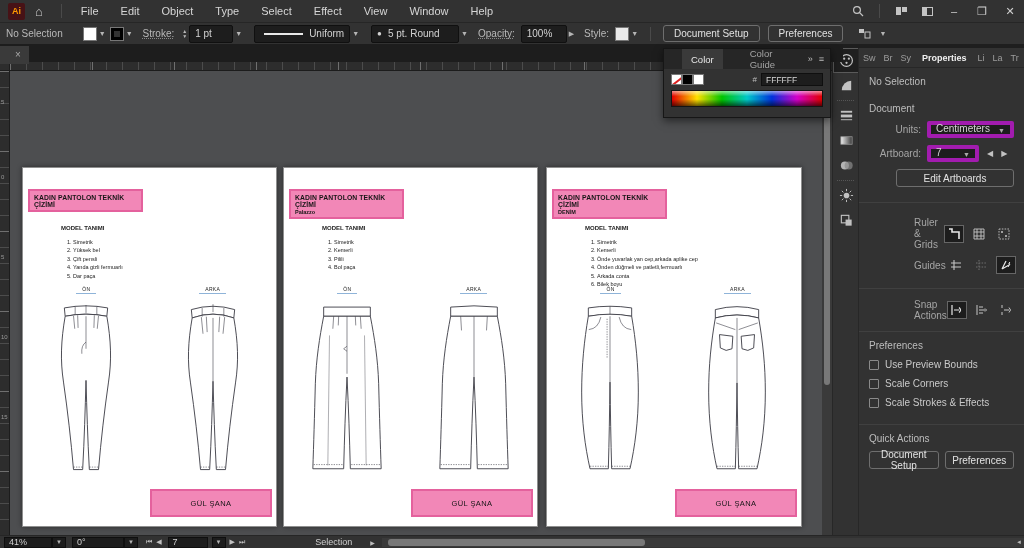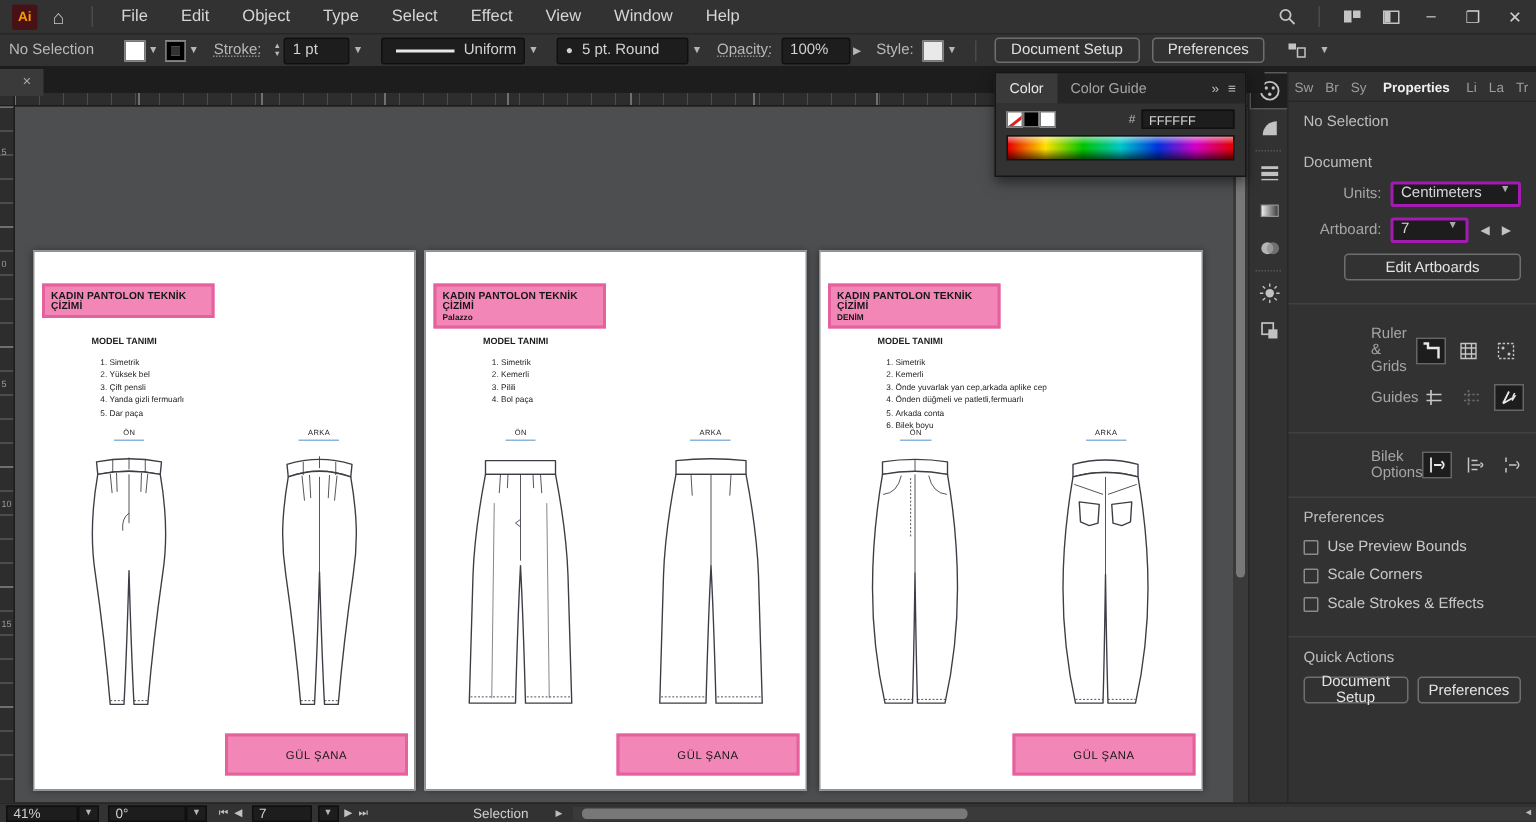--- a/index.html
+++ b/index.html
@@ -73,21 +73,21 @@
     border:2px solid #e4619d;display:flex;align-items:center;justify-content:center;
     font-size:7.5px;color:#161616;letter-spacing:.4px;}
   .pant{fill:#fff;stroke:#3d3d46;stroke-width:1.1;stroke-linejoin:round;}
   .pant-d{fill:none;stroke:#3d3d46;stroke-width:.7;}
   .pant-dash{fill:none;stroke:#3d3d46;stroke-width:.7;stroke-dasharray:1.6 1.4;}
   .pant-f{fill:none;stroke:#3d3d46;stroke-width:.5;}
   
   #colorpanel{position:absolute;left:663px;top:48px;width:168px;height:70px;background:#323232;
     border:1px solid #161616;box-shadow:0 3px 8px rgba(0,0,0,.5);z-index:40;}
   .cp-head{height:20px;background:#262626;display:flex;align-items:center;font-size:9.5px;color:#a5a5a5;}
-  .cp-tab{padding:0 9px;height:20px;display:flex;align-items:center;}
+  .cp-tab{padding:0 9px;height:20px;display:flex;align-items:center;margin-left:18px;}
   .cp-tab.active{background:#3a3a3a;color:#e8e8e8;}
   .cp-head .cp-ops{margin-left:auto;display:flex;align-items:center;gap:6px;padding-right:6px;color:#bdbdbd;font-size:9px;}
   .cp-body{padding:4px 7px 0 7px;}
   .cp-row{display:flex;align-items:center;}
   .sw{width:11px;height:11px;border:1px solid #777;}
   .sw.none{background:#fff;position:relative;overflow:hidden;}
   .sw.none::after{content:"";position:absolute;left:-2px;top:4px;width:18px;height:2px;background:#d22;transform:rotate(-38deg);}
   .sw.black{background:#000;}
   .sw.white{background:#fff;}
   .hexwrap{margin-left:auto;display:flex;align-items:center;gap:4px;}
@@ -106,22 +106,22 @@
   #props{position:absolute;left:858px;top:48px;width:166px;height:487px;background:#323232;
     color:#c9c9c9;font-size:10px;z-index:20;border-left:1px solid #272727;}
   .pp-tabs{height:20px;display:flex;align-items:center;font-size:9px;color:#9d9d9d;
     border-bottom:1px solid #272727;overflow:hidden;white-space:nowrap;}
   .pp-tab{padding:0 4px;}
   .pp-tab.active{color:#f0f0f0;font-weight:bold;padding:0 7px;}
   .pp-section{padding:8px 10px;border-bottom:1px solid #404040;}
   .pp-title{color:#bdbdbd;margin-bottom:6px;}
   .pp-row{display:flex;align-items:center;margin:7px 0;}
   .pp-label{width:52px;text-align:right;margin-right:6px;color:#a5a5a5;}
-  .pp-select{flex:1;height:17px;background:#1d1d1d;border:2px solid #a21caf;border-radius:2px;
-    display:flex;align-items:flex-start;padding:0 5px;color:#d6d6d6;}
+  .pp-select{flex:1;height:17px;background:#1d1d1d;border:4px solid #a21caf;border-radius:2px;
+    display:flex;align-items:flex-end;padding:0 5px;color:#d6d6d6;}
   .pp-select .ch{margin-left:auto;font-size:7px;color:#a9a9a9;}
   .navarrows{display:flex;gap:8px;margin-left:8px;color:#c2c2c2;font-size:8px;}
   .pp-btn{border:1px solid #6e6e6e;border-radius:3px;height:18px;display:flex;align-items:center;
     justify-content:center;color:#e3e3e3;background:transparent;font-size:10px;font-family:inherit;}
   .icon-row{display:flex;align-items:center;margin:6px 0;padding-left:45px;}
   .icon-row .lbl{color:#a5a5a5;}
   .icon-set{margin-left:auto;display:flex;gap:5px;}
   .ic-btn{width:20px;height:18px;display:flex;align-items:center;justify-content:center;color:#c6c6c6;}
   .ic-btn.active{background:#1d1d1d;border:1px solid #666;}
   .ic-btn.dim{opacity:.4;}
@@ -536,21 +536,21 @@
               <path d="M2,10 L6,2 M2,10 L9,6" fill="none" stroke="#e8e8e8" stroke-width="1.2"></path>
               <path d="M8,8 l2,-3 l-1.2,0 l1,-2" fill="none" stroke="#e8e8e8" stroke-width="1"></path>
             </svg>
         </span>
       </span>
     </div>
   </div>
 
   <div class="pp-section">
     <div class="icon-row" style="margin:2px 0">
-      <span class="lbl">Bilek Options</span>
+      <span class="lbl">Snap Actions</span>
       <span class="icon-set">
         <span class="ic-btn active">
           <svg width="13" height="12" viewBox="0 0 13 12">
               <path d="M2,1 V11 M4,6 H9 M9,3.5 Q12,6 9,8.5" fill="none" stroke="#e8e8e8" stroke-width="1.2"></path>
             </svg>
         </span>
         <span class="ic-btn">
           <svg width="13" height="12" viewBox="0 0 13 12">
               <path d="M2,1 V11 M4,3 H8 M4,6 H10 M4,9 H8 M10,4.5 Q13,6 10,7.5" fill="none" stroke="#c6c6c6" stroke-width="1"></path>
             </svg>

